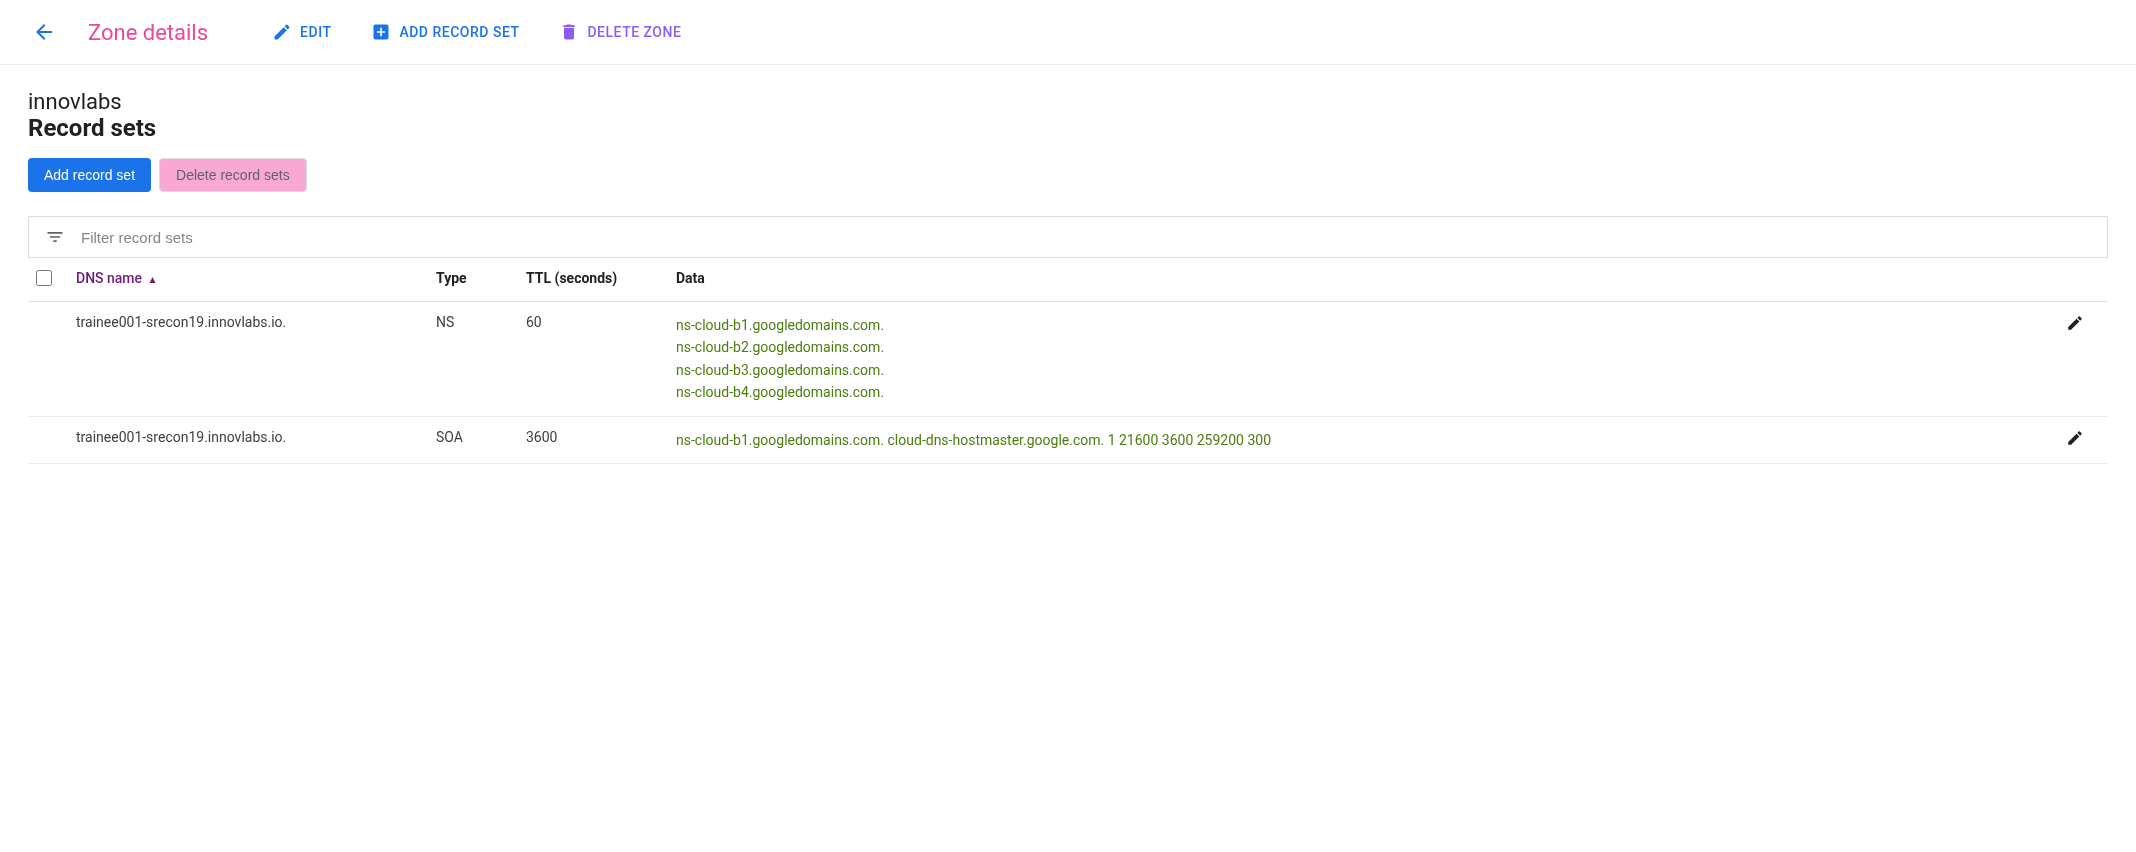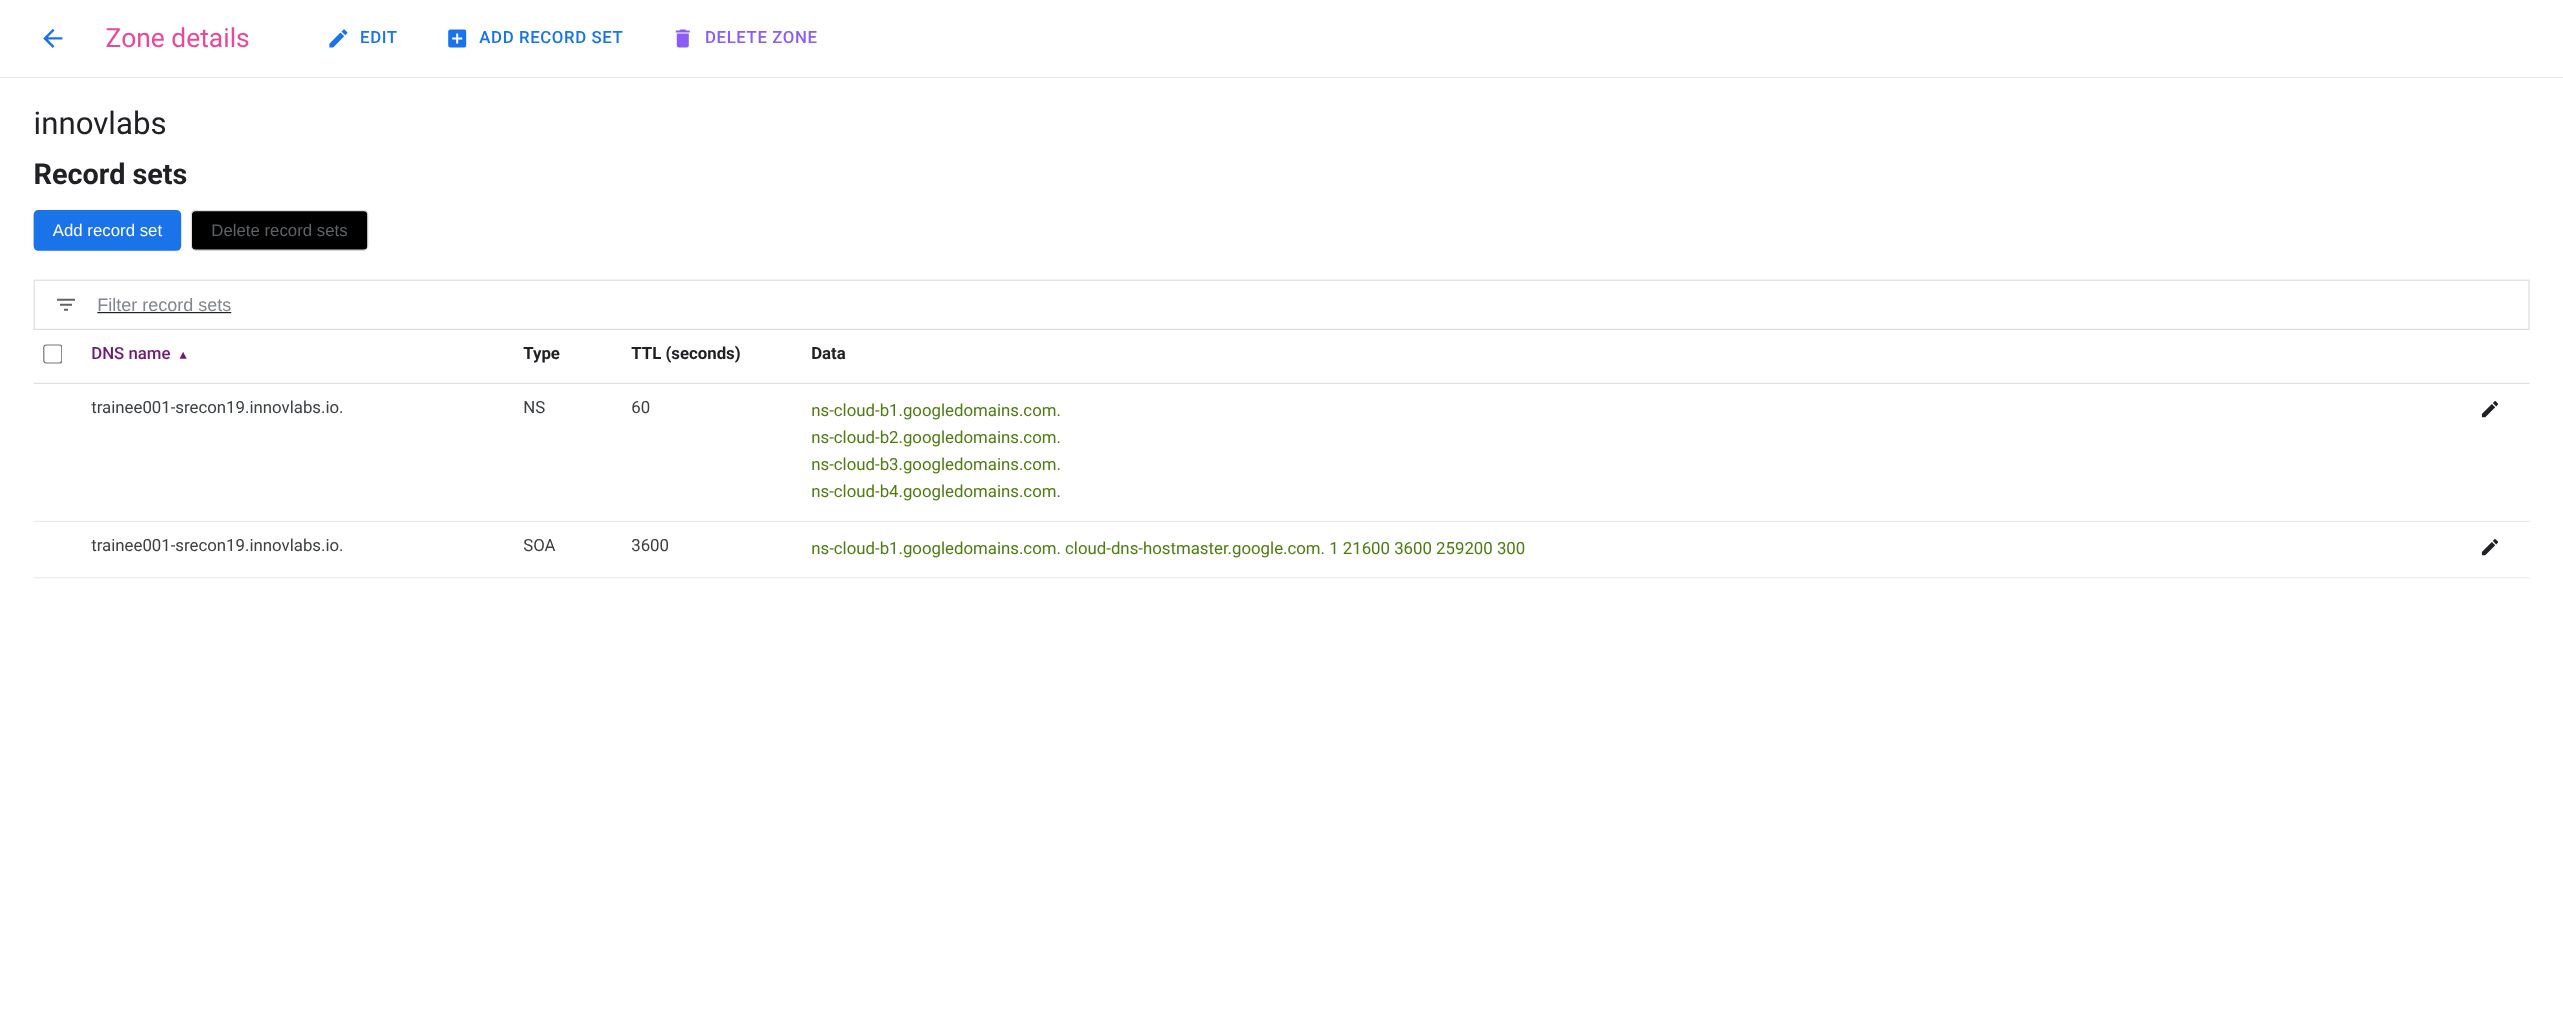--- a/index.html
+++ b/index.html
@@ -53,23 +53,22 @@
     }
     .action-btn.disabled {
       color: #8b5cf6;
       cursor: default;
     }
     .action-btn svg { width: 20px; height: 20px; fill: currentColor; }
     .content {
       padding: 24px 28px;
     }
     .zone-name {
-      font-size: 26px;
+      font-size: 22px;
       font-weight: 400;
-      margin-bottom: 12px;
     }
     .zone-meta {
       display: flex;
       gap: 24px;
       margin-bottom: 24px;
       font-size: 14px;
     }
     .zone-meta-item .label { color: #5f6368; }
     .zone-meta-item .value { color: #202124; }
     .section-title {
@@ -85,21 +84,21 @@
     .btn-primary {
       background: #1a73e8;
       color: #fff;
       border: none;
       padding: 8px 16px;
       font-size: 14px;
       border-radius: 4px;
       cursor: pointer;
     }
     .btn-secondary {
-      background: #000000;
+      background: #f9a8d4;
       color: #5f6368;
       border: 1px solid #dadce0;
       padding: 8px 16px;
       font-size: 14px;
       border-radius: 4px;
       cursor: default;
     }
     .filter-bar {
       display: flex;
       align-items: center;
@@ -108,21 +107,20 @@
       gap: 16px;
       margin-bottom: 0;
     }
     .filter-bar svg { width: 20px; height: 20px; fill: #5f6368; }
     .filter-input {
       border: none;
       outline: none;
       font-size: 15px;
       flex: 1;
       color: #202124;
-      text-decoration: underline;
     }
     .filter-input::placeholder { color: #80868b; }
     .table {
       width: 100%;
       border-collapse: collapse;
     }
     .table th, .table td {
       text-align: left;
       padding: 12px 8px;
       font-size: 14px;

